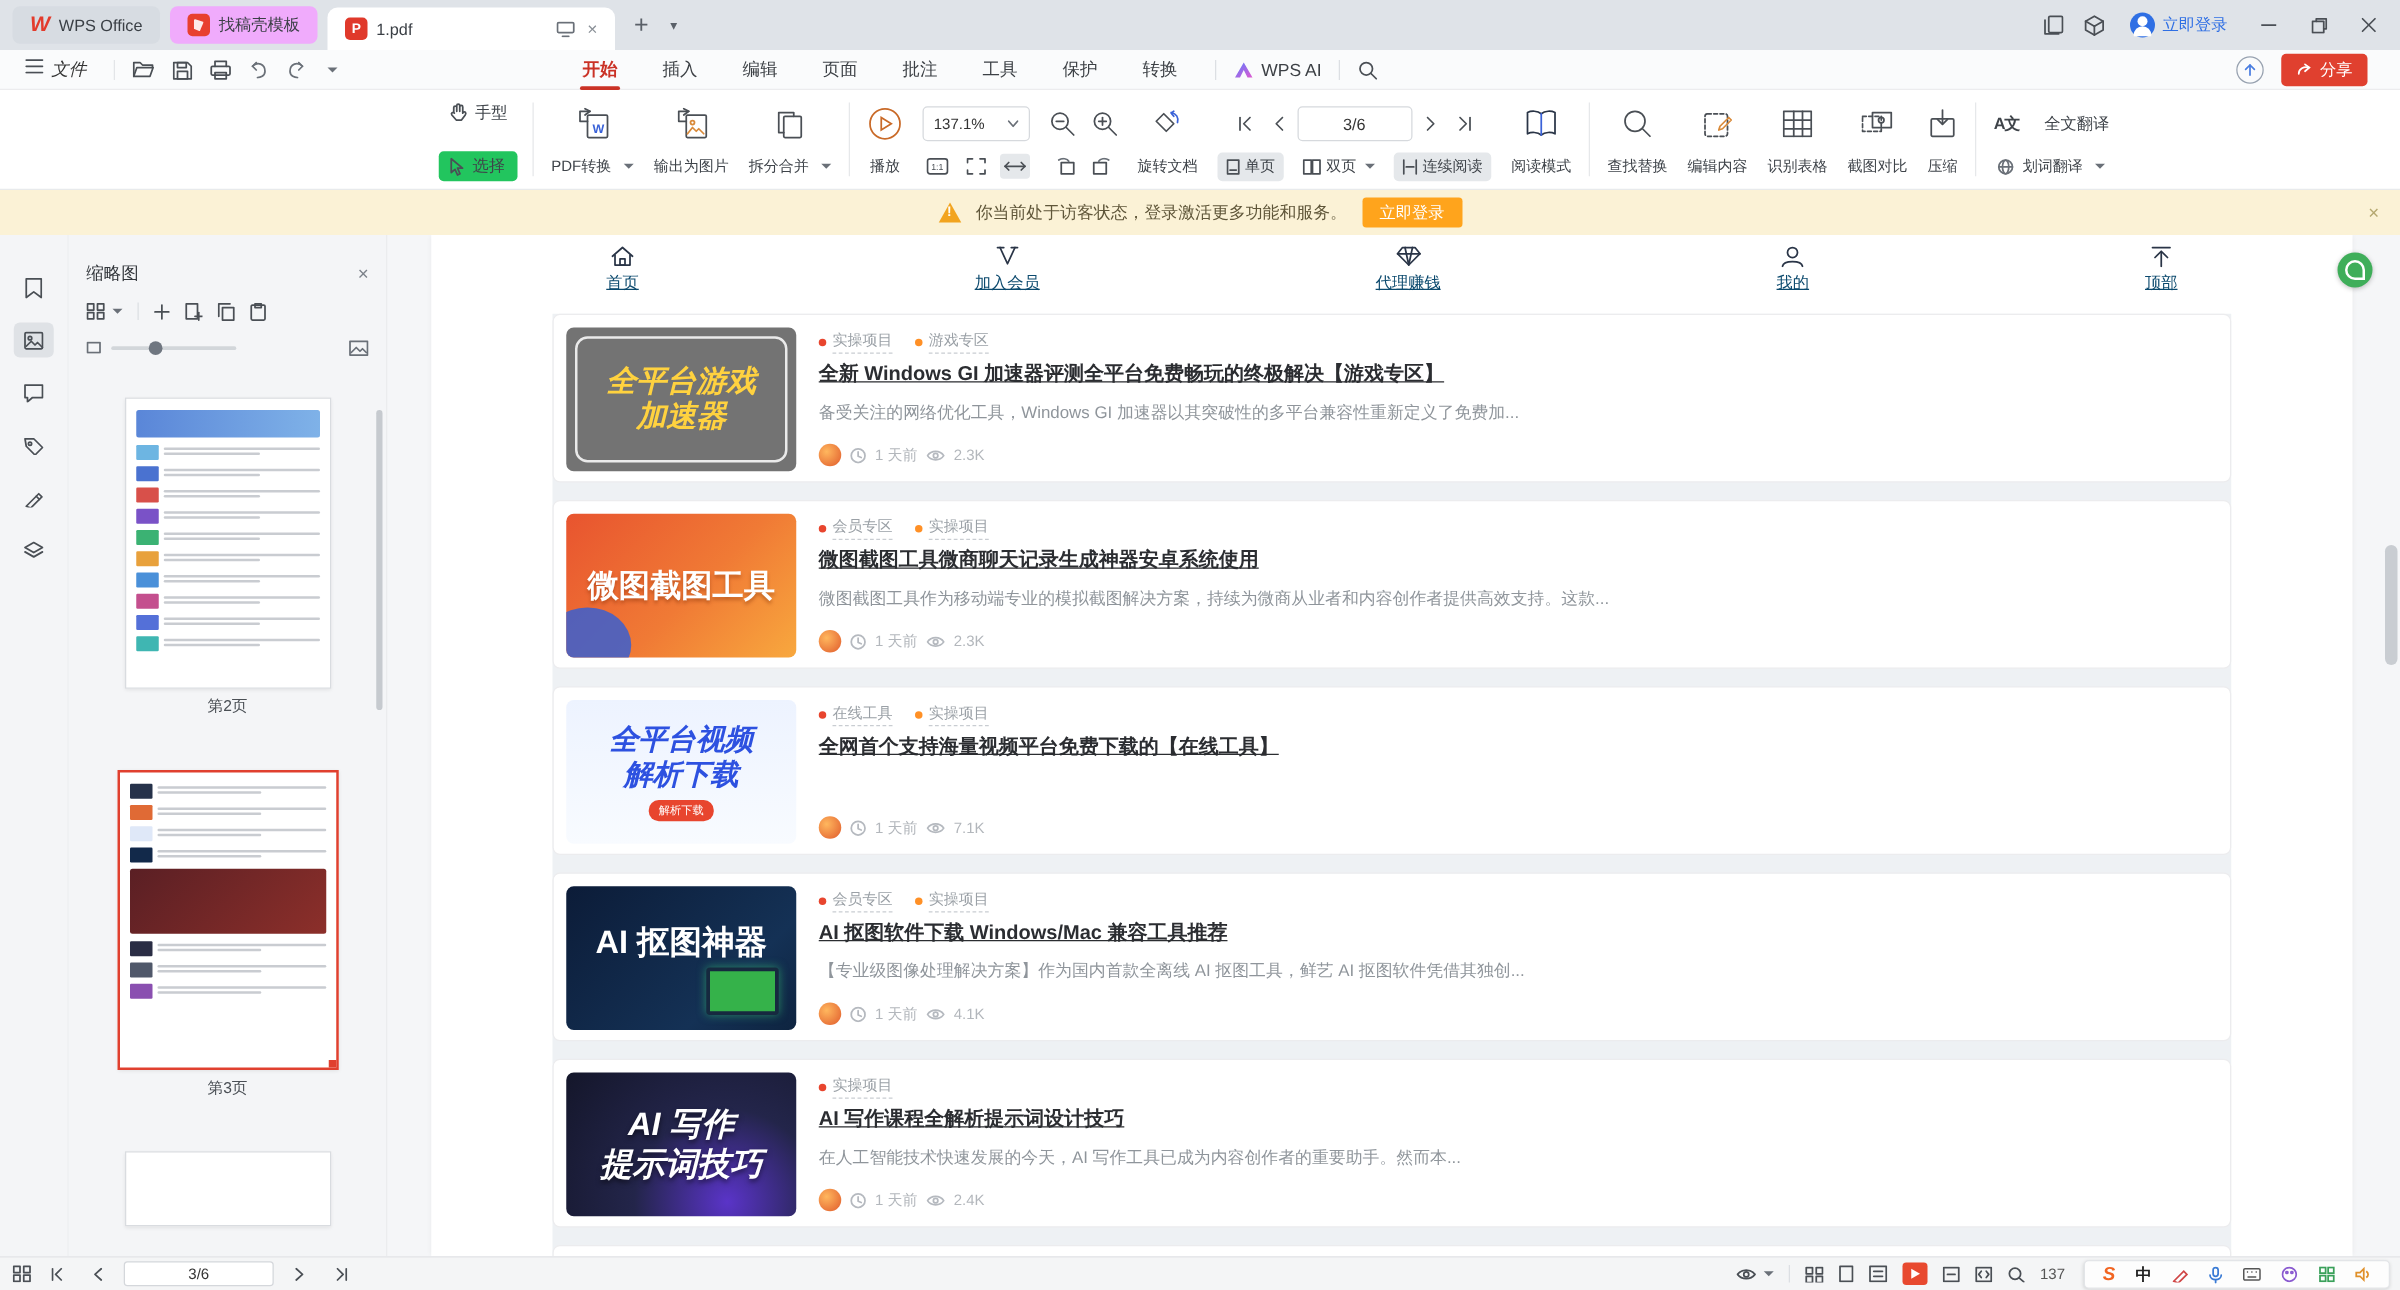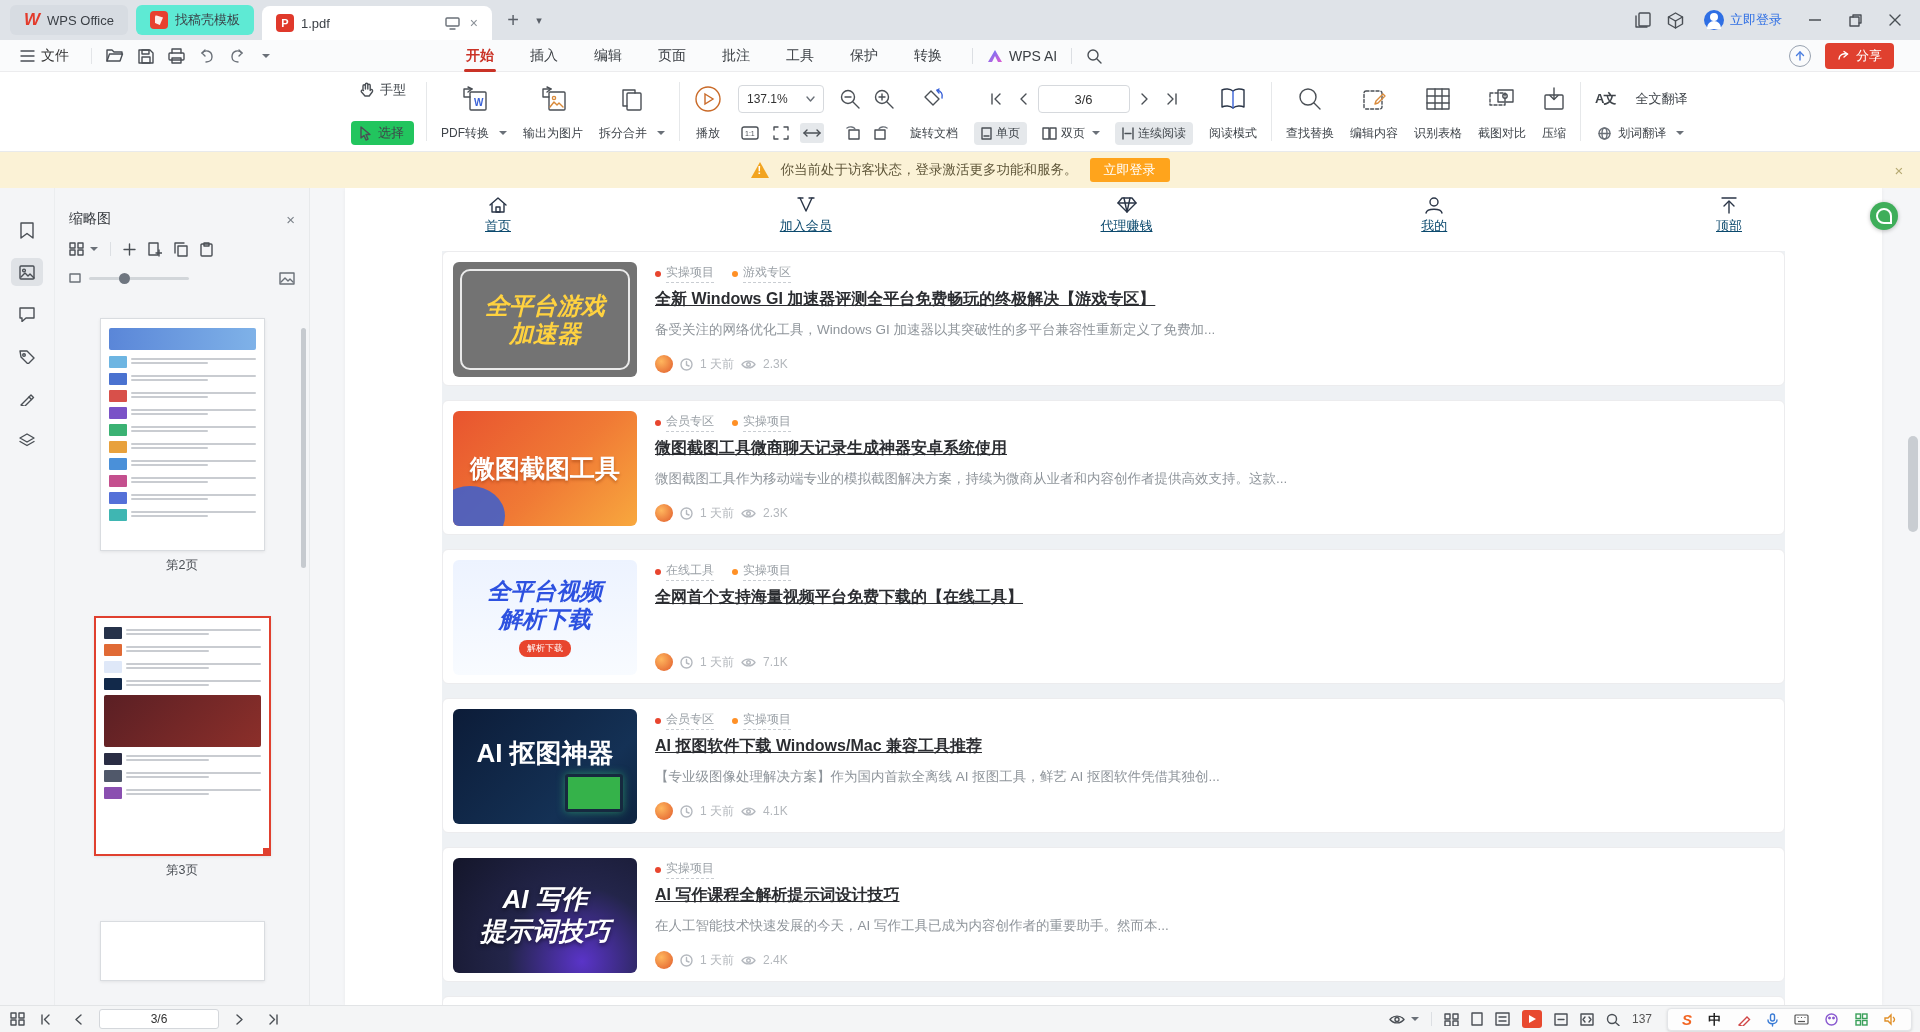--- a/index.html
+++ b/index.html
@@ -2,39 +2,39 @@
 <html><head>
 <meta charset="utf-8">
 <style>
   * { margin:0; padding:0; box-sizing:border-box; }
   html,body { width:1920px; height:1032px; overflow:hidden; }
   body { font-family:"Liberation Sans","DejaVu Sans",sans-serif; position:relative; background:#fff; color:#333; }
   svg { display:block; }
 
   
   .titlebar { position:absolute; left:0; top:0; width:1920px; height:40px; background:#dfe3e8; display:flex; align-items:center; padding-left:10px; }
-  .ttab { height:30px; border-radius:6px; display:flex; align-items:center; gap:7px; padding:0 14px; margin-right:8px; font-size:13px; color:#3a3f45; background:#5eead4; cursor:default; }
+  .ttab { height:30px; border-radius:6px; display:flex; align-items:center; gap:7px; padding:0 14px; margin-right:8px; font-size:13px; color:#3a3f45; background:#f0abfc; cursor:default; }
   .ttab.home { background:#d7dce2; }
   .ttab.active { background:#ffffff; width:230px; border-radius:8px 8px 0 0; height:34px; margin-top:6px; position:relative; }
   .wps-w { color:#e33b2c; font-weight:bold; font-size:17px; font-style:italic; }
   .sq-ic { width:18px; height:18px; border-radius:4px; background:#e8402f; position:relative; flex:0 0 auto; }
   .sq-ic::after { content:""; position:absolute; left:5px; top:4px; width:8px; height:10px; border-radius:2px; background:#fff; opacity:.9; clip-path:polygon(0 0,100% 25%,60% 100%,0 80%); }
   .pdf-ic { width:18px; height:18px; border-radius:4px; background:#e0392b; color:#fff; font-size:11px; font-weight:bold; display:flex; align-items:center; justify-content:center; }
   .tab-right { margin-left:auto; display:flex; align-items:center; gap:10px; color:#8a9097; }
   .tbtn { width:26px; height:26px; display:flex; align-items:center; justify-content:center; border-radius:4px; color:#5a6068; font-size:16px; }
   .title-right { margin-left:auto; display:flex; align-items:center; gap:6px; padding-right:8px; }
   .login { display:flex; align-items:center; gap:6px; color:#2f6fe4; font-size:13px; margin:0 10px; }
   .avatar-blue { width:20px; height:20px; border-radius:50%; background:#2f6fe4; position:relative; }
   .avatar-blue::before { content:""; position:absolute; left:6px; top:3px; width:8px; height:8px; border-radius:50%; background:#fff; }
   .avatar-blue::after { content:""; position:absolute; left:3px; top:11px; width:14px; height:8px; border-radius:7px 7px 0 0; background:#fff; }
   .winbtn { width:34px; height:30px; display:flex; align-items:center; justify-content:center; color:#41464d; }
 
   
   .menubar { position:absolute; left:0; top:40px; width:1920px; height:32px; background:#fafbfc; display:flex; align-items:center; border-bottom:1px solid #ececee; padding:0 12px; }
-  .filebtn { display:flex; align-items:center; gap:6px; font-size:14px; color:#333; padding:0 8px; }
+  .filebtn { display:flex; align-items:flex-start; gap:6px; font-size:14px; color:#333; padding:0 8px;font-style:italic; }
   .mb-icons { display:flex; align-items:center; gap:14px; margin-left:14px; padding-left:14px; border-left:1px solid #e3e5e8; }
   .mtabs { display:flex; align-items:center; gap:4px; margin-left:180px; }
   .mtab { font-size:14px; color:#3c4045; padding:5px 16px; position:relative; }
   .mtab.active { color:#ca3226; font-weight:bold; }
   .mtab.active::after { content:""; position:absolute; left:14px; right:14px; bottom:-2px; height:3px; background:#ca3226; border-radius:2px; }
   .mb-sep { width:1px; height:16px; background:#dcdfe3; margin:0 10px; }
   .ai-item { display:flex; align-items:center; gap:6px; font-size:14px; color:#3c4045; }
   .menubar-right { margin-left:auto; display:flex; align-items:center; gap:14px; padding-right:14px; }
   .upload-circ { width:22px; height:22px; border-radius:50%; border:1px solid #98a2b0; display:flex; align-items:center; justify-content:center; }
   .sharebtn { background:#e0402f; color:#fff; font-size:13px; border-radius:4px; height:26px; padding:0 12px; display:flex; align-items:center; gap:6px; }

